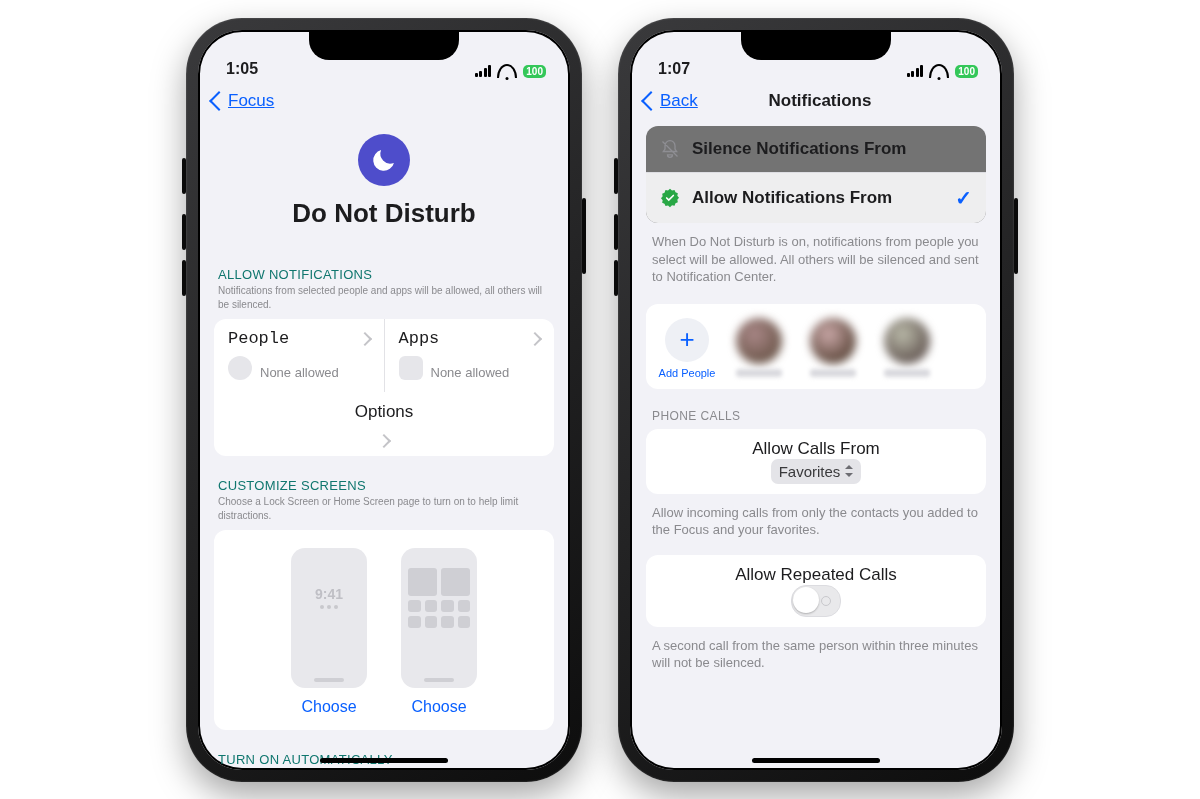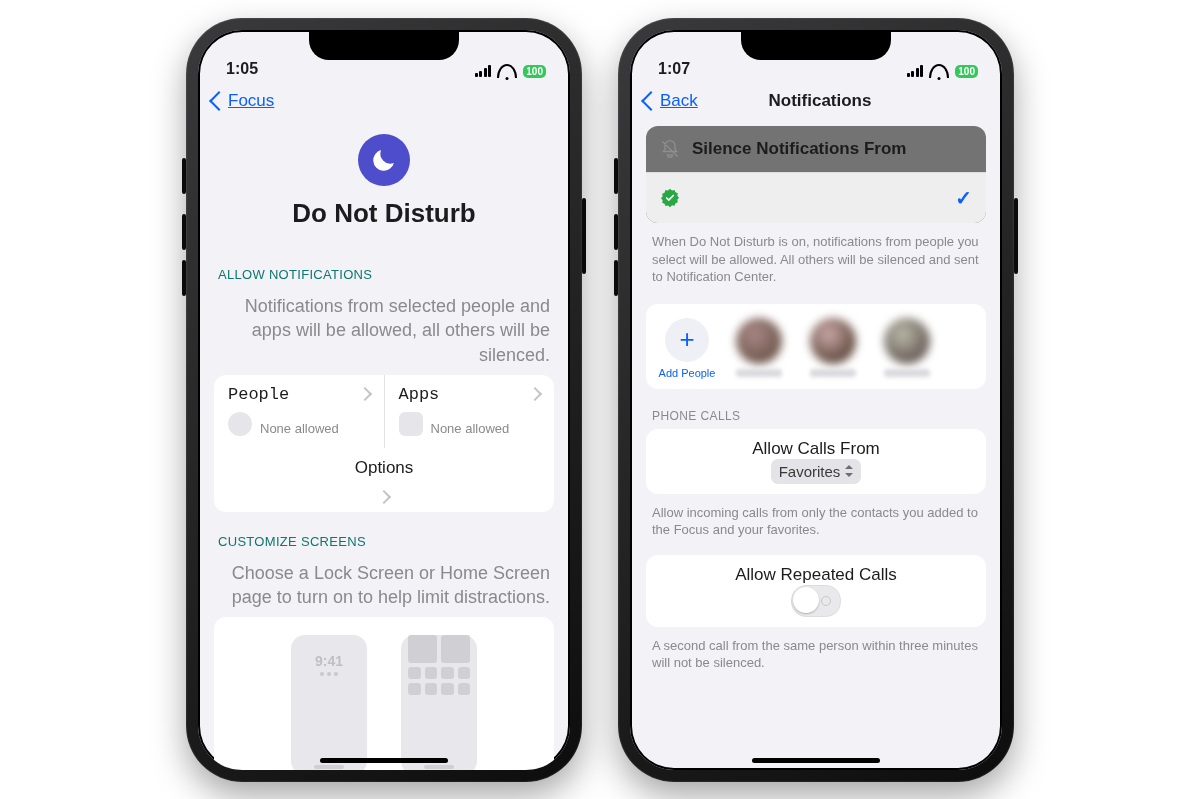--- a/index.html
+++ b/index.html
@@ -39,37 +39,37 @@
   .back .chev{width:12px;height:12px;border-left:2.5px solid var(--link);border-bottom:2.5px solid var(--link);transform:rotate(45deg);}
   .nav-title{position:absolute;left:8px;right:0;text-align:center;font-size:17px;font-weight:600;}
   .underline{text-decoration:underline;}
   
   .content{position:absolute;top:90px;bottom:0;left:0;right:0;overflow:hidden;padding:0 16px;}
   .hero{display:flex;flex-direction:column;align-items:center;gap:12px;padding:14px 0 20px;}
   .hero .moon{width:52px;height:52px;border-radius:50%;background:var(--accent);display:flex;align-items:center;justify-content:center;}
   .hero .moon svg{width:28px;height:28px;}
   .hero h1{margin:0;font-size:26px;font-weight:700;}
   .group-hdr{font-size:13px;color:#0f766e;text-transform:uppercase;letter-spacing:.3px;margin:18px 4px 2px;font-weight:500;}
-  .group-sub{font-size:18px;color:var(--sub);margin:12px 4px 8px;line-height:1.35;text-align:right;}
+  .group-sub{font-size:10px;color:var(--sub);margin:2px 4px 8px;line-height:1.35;}
   .card{background:var(--cell);border-radius:12px;overflow:hidden;}
   .row{min-height:44px;display:flex;align-items:center;padding:10px 14px;position:relative;flex-direction:column;}
   .row-label{font-size:17px;flex:1;}
   .chev-r{width:8px;height:8px;border-right:2px solid #c4c4c8;border-top:2px solid #c4c4c8;transform:rotate(45deg);}
   
   .split{display:flex;}
   .half{flex:1;padding:10px 14px 12px;display:flex;flex-direction:column;gap:8px;}
   .half:first-child{border-right:1px solid var(--rule);}
   .half .top{display:flex;align-items:center;justify-content:space-between;font-size:17px;font-family:Liberation Mono, monospace;}
   .mini{display:flex;align-items:flex-end;gap:8px;font-size:13px;color:var(--sub);}
   .thumb{width:24px;height:24px;border-radius:50%;background:#e6e6ea;}
   .thumb.sq{border-radius:6px;}
   
   .screens{padding:18px 16px 14px;display:flex;gap:34px;justify-content:center;}
   .mock{width:76px;display:flex;flex-direction:column;align-items:center;gap:10px;}
-  .mock .frame{width:76px;height:140px;border-radius:14px;background:#e8e8ec;position:relative;box-sizing:border-box;padding:0 7px;}
+  .mock .frame{width:76px;height:140px;border-radius:14px;background:#e8e8ec;position:relative;box-sizing:border-box;padding:20px 7px;}
   .mock .time{color:#bfbfc5;font-size:14px;font-weight:600;text-align:center;margin-top:18px;}
   .mock .dots{display:flex;gap:3px;justify-content:center;margin-top:3px;}
   .mock .dots i{width:4px;height:4px;border-radius:50%;background:#c8c8cd;}
   .mock .bar{position:absolute;bottom:6px;left:50%;transform:translateX(-50%);width:30px;height:4px;border-radius:2px;background:#cfcfd4;}
   .grid{display:grid;grid-template-columns:repeat(4,1fr);gap:4px;}
   .grid i{display:block;height:12px;border-radius:3px;background:#cfcfd4;}
   .grid i.big{grid-column:span 2;height:28px;}
   .choose{color:var(--link);font-size:16px;}
   
   .seg{background:#737373;border-radius:12px;overflow:hidden;margin-top:6px;}
@@ -246,20 +246,21 @@
             <svg width="20" height="20" viewBox="0 0 24 24" fill="#8e8e93">
                 <path d="M12 2a6 6 0 0 0-6 6v4l-2 3h16l-2-3V8a6 6 0 0 0-6-6Zm0 20a3 3 0 0 0 3-3H9a3 3 0 0 0 3 3ZM3 3l18 18" stroke="#8e8e93" stroke-width="1.6" fill="none"></path>
               </svg>
             <span>Silence Notifications From</span>
           </div>
           <div class="opt sel">
             <svg width="20" height="20" viewBox="0 0 24 24">
                 <path fill="#28a745" d="M12 1l2.4 2 3-.6 1.2 2.8 2.8 1.2-.6 3 2 2.4-2 2.4.6 3-2.8 1.2-1.2 2.8-3-.6L12 23l-2.4-2-3 .6-1.2-2.8L2.6 17.6l.6-3-2-2.4 2-2.4-.6-3 2.8-1.2L6.6 2.4l3 .6Z"></path>
                 <path d="M8 12l2.5 2.5L16 9" stroke="#fff" stroke-width="2" fill="none" stroke-linecap="round"></path>
               </svg>
+            <span>Allow Notifications From</span>
             <span class="check">✓</span>
           </div>
         </div>
         <div class="footer">When Do Not Disturb is on, notifications from people you select will be allowed. All others will be silenced and sent to Notification Center.</div>
 
         <div class="people-card">
           <div class="people-row">
             <div class="add">
               <div class="btn">+</div>
               <span class="lbl">Add People</span>

